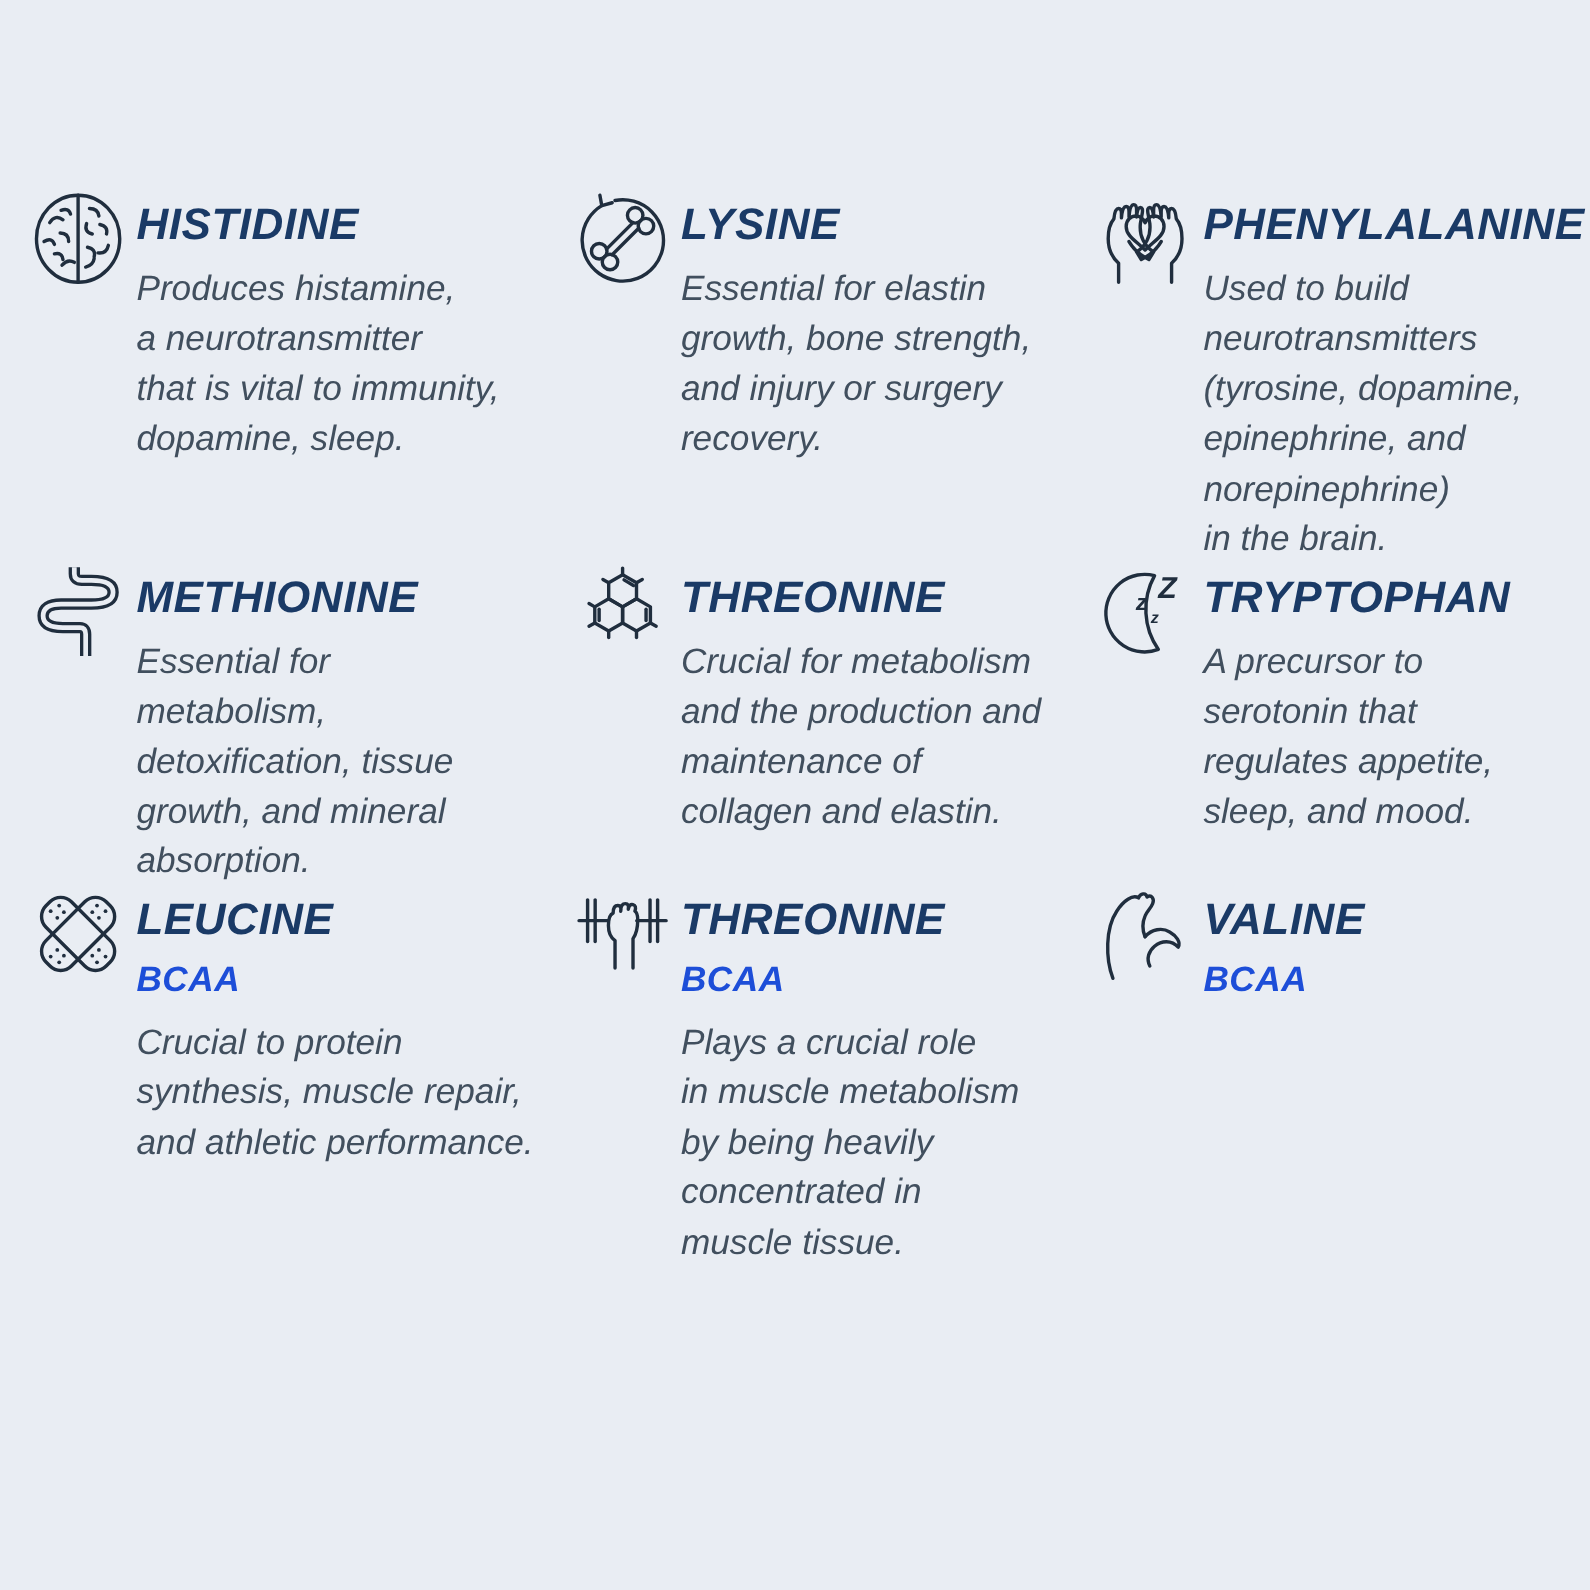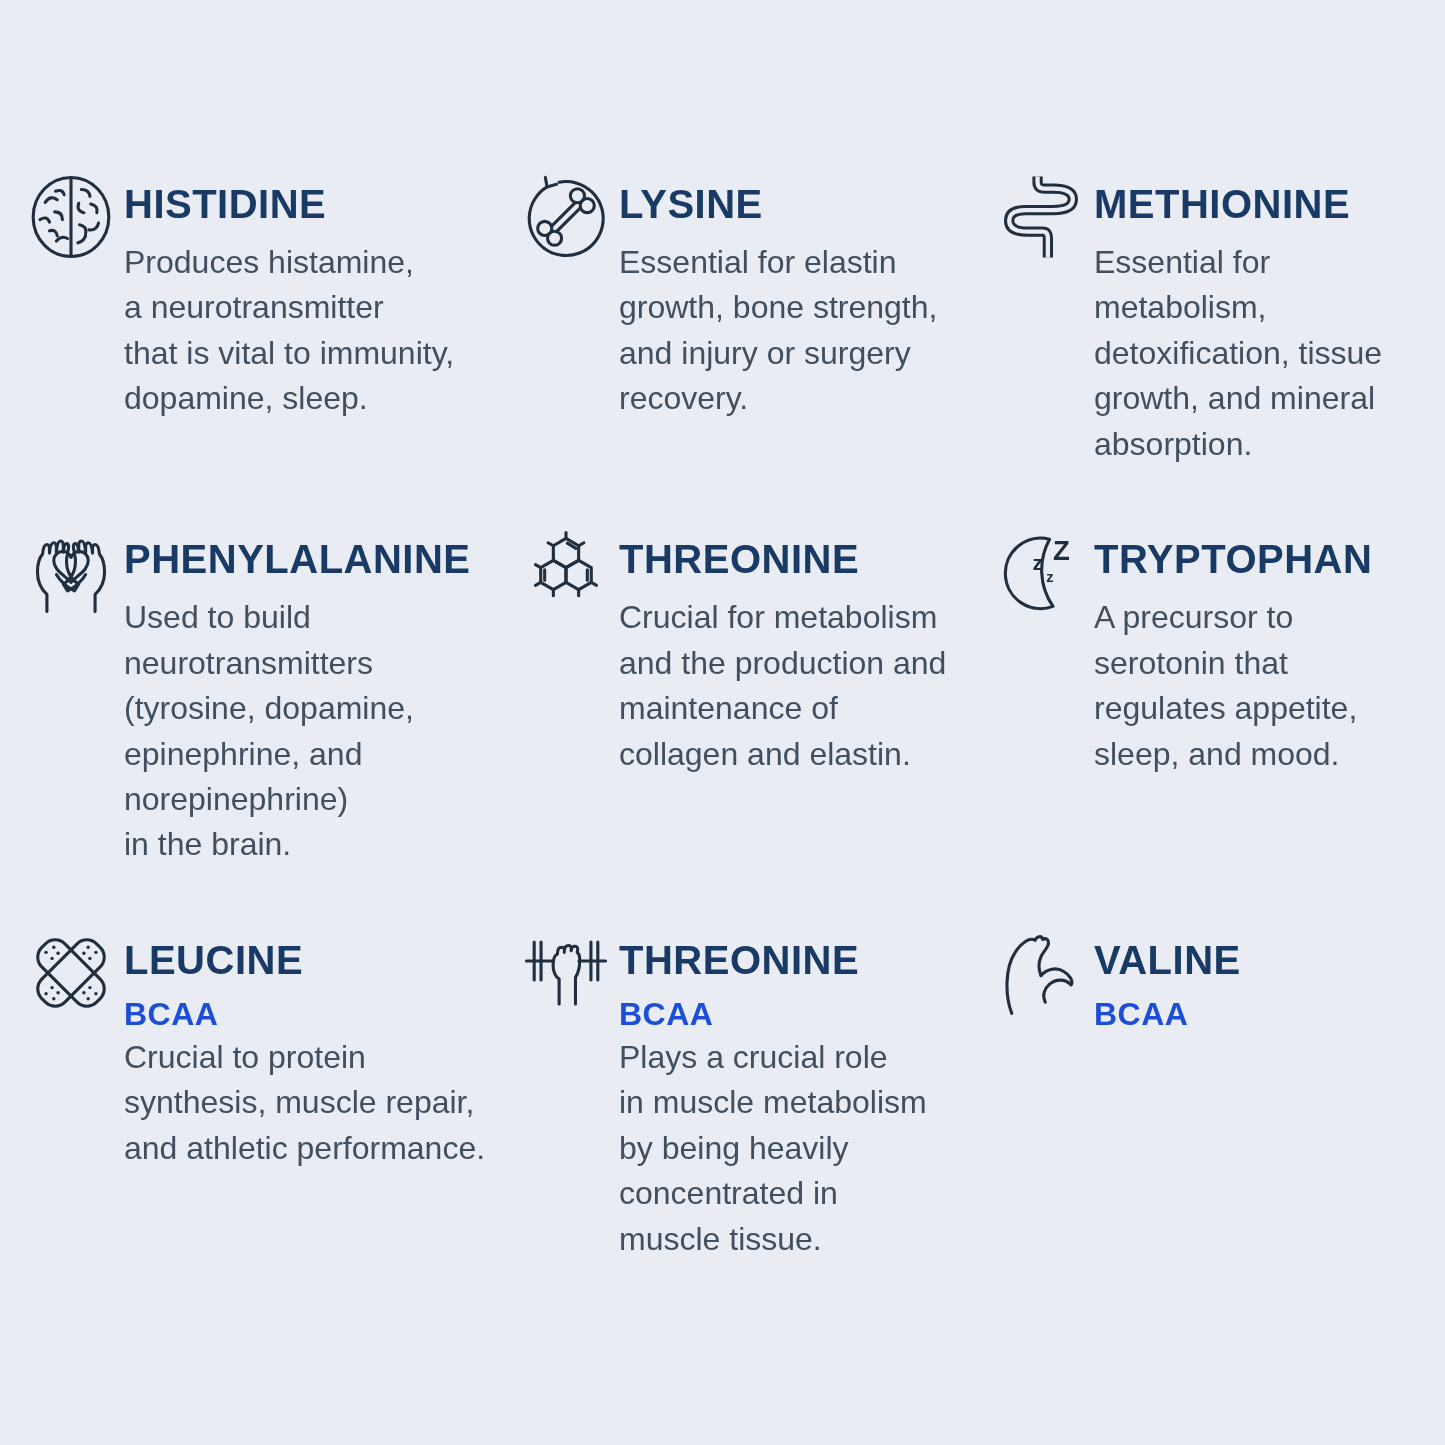--- a/index.html
+++ b/index.html
@@ -24,21 +24,21 @@
     font-size: 56px;
     font-weight: 400;
     letter-spacing: 1.5px;
     line-height: 1.1;
     margin-top: 8px;
   }
   .grid {
     margin-top: 104px;
     display: grid;
     grid-template-columns: 495px 475px 1fr;
-    row-gap: 62px;
+    font-style: italic;
   }
   .cell { display: flex; align-items: flex-start; }
   .icon-box { width: 88px; height: 88px; flex: 0 0 88px; }
   .icon-box svg { width: 86px; height: 86px; display: block; }
   .content { flex: 1 1 auto; padding-left: 8px; }
   .acid-name {
     color: #1a3a66;
     font-size: 40px;
     font-weight: 700;
     letter-spacing: 0.5px;
@@ -52,21 +52,21 @@
     margin-top: 14px;
     letter-spacing: 0.5px;
   }
   .desc {
     font-size: 32px;
     line-height: 1.42;
     margin-top: 14px;
     white-space: pre-line;
     color: #414f5e;
   }
-  .bcaa + .desc { margin-top: 2px; }
+  .bcaa + .desc { margin-top: 16px; }
   .ic { stroke: #202e3e; stroke-width: 3.6; fill: none; stroke-linecap: round; stroke-linejoin: round; }
   .ic-fill { fill: #202e3e; stroke: none; }
   .ic-hollow { stroke: #e9edf3; fill: none; stroke-linecap: butt; }
   .ic-tube { stroke: #202e3e; fill: none; stroke-linecap: butt; }
   .ztext { fill: #202e3e; font-family: "Liberation Sans", sans-serif; font-weight: 600; }
 </style>
 </head>
 <body>
 
 <div class="poster">
@@ -120,50 +120,50 @@
         <div class="desc">Essential for elastin
 growth, bone strength,
 and injury or surgery
 recovery.</div>
       </div>
     </div>
 
     <div class="cell">
       <div class="icon-box">
         <svg viewBox="0 0 100 100">
-          <path class="ic-tube" stroke-width="12" d="M46,3 V10 Q46,17 54,17 H64 Q87,17 87,29.5 Q87,42 64,42 H32 Q13,42 13,54.5 Q13,67 34,67 H52 Q58,67 58,74 V97"></path>
-          <path class="ic-hollow" stroke-width="5" d="M46,3 V10 Q46,17 54,17 H64 Q87,17 87,29.5 Q87,42 64,42 H32 Q13,42 13,54.5 Q13,67 34,67 H52 Q58,67 58,74 V97"></path>
-        </svg>
-      </div>
-      <div class="content">
-        <div class="acid-name">METHIONINE</div>
-        <div class="desc">Essential for
-metabolism,
-detoxification, tissue
-growth, and mineral
-absorption.</div>
-      </div>
-    </div>
-
-    <div class="cell">
-      <div class="icon-box">
-        <svg viewBox="0 0 100 100">
           <path class="ic" d="M50,62 C40,52 30,47 30,37 C30,30 35,26 40.5,26 C45,26 48,29 50,33 C52,29 55,26 59.5,26 C65,26 70,30 70,37 C70,47 60,52 50,62 Z"></path>
           <path id="lhand" class="ic" d="M22,96 V76 Q11,66 11,50 Q11,36 17,29 Q18,18 22,18 Q25,18 25,24 V28 Q26,16 30,16 Q33,16 33,22 V27 Q34,14 38,14 Q41,14 41,20 V27 Q42,17 45,17 Q48,17 47,23 L45,34 Q44,44 48,52 Q52,60 59,64 L54,72 Q40,65 33,53"></path>
           <use href="#lhand" transform="translate(100,0) scale(-1,1)"></use>
         </svg>
       </div>
       <div class="content">
         <div class="acid-name">PHENYLALANINE</div>
         <div class="desc">Used to build
 neurotransmitters
 (tyrosine, dopamine,
 epinephrine, and
 norepinephrine)
 in the brain.</div>
+      </div>
+    </div>
+
+    <div class="cell">
+      <div class="icon-box">
+        <svg viewBox="0 0 100 100">
+          <path class="ic-tube" stroke-width="12" d="M46,3 V10 Q46,17 54,17 H64 Q87,17 87,29.5 Q87,42 64,42 H32 Q13,42 13,54.5 Q13,67 34,67 H52 Q58,67 58,74 V97"></path>
+          <path class="ic-hollow" stroke-width="5" d="M46,3 V10 Q46,17 54,17 H64 Q87,17 87,29.5 Q87,42 64,42 H32 Q13,42 13,54.5 Q13,67 34,67 H52 Q58,67 58,74 V97"></path>
+        </svg>
+      </div>
+      <div class="content">
+        <div class="acid-name">METHIONINE</div>
+        <div class="desc">Essential for
+metabolism,
+detoxification, tissue
+growth, and mineral
+absorption.</div>
       </div>
     </div>
 
     <div class="cell">
       <div class="icon-box">
         <svg viewBox="0 0 100 100">
           <polygon class="ic" points="50,11 35.3,19.5 35.3,36.5 50,45 64.7,36.5 64.7,19.5"></polygon>
           <polygon class="ic" points="35.3,36.5 20.6,45 20.6,62 35.3,70.5 50,62 50,45"></polygon>
           <polygon class="ic" points="64.7,36.5 50,45 50,62 64.7,70.5 79.4,62 79.4,45"></polygon>
           <line class="ic" x1="50" y1="11" x2="50" y2="4"></line>

